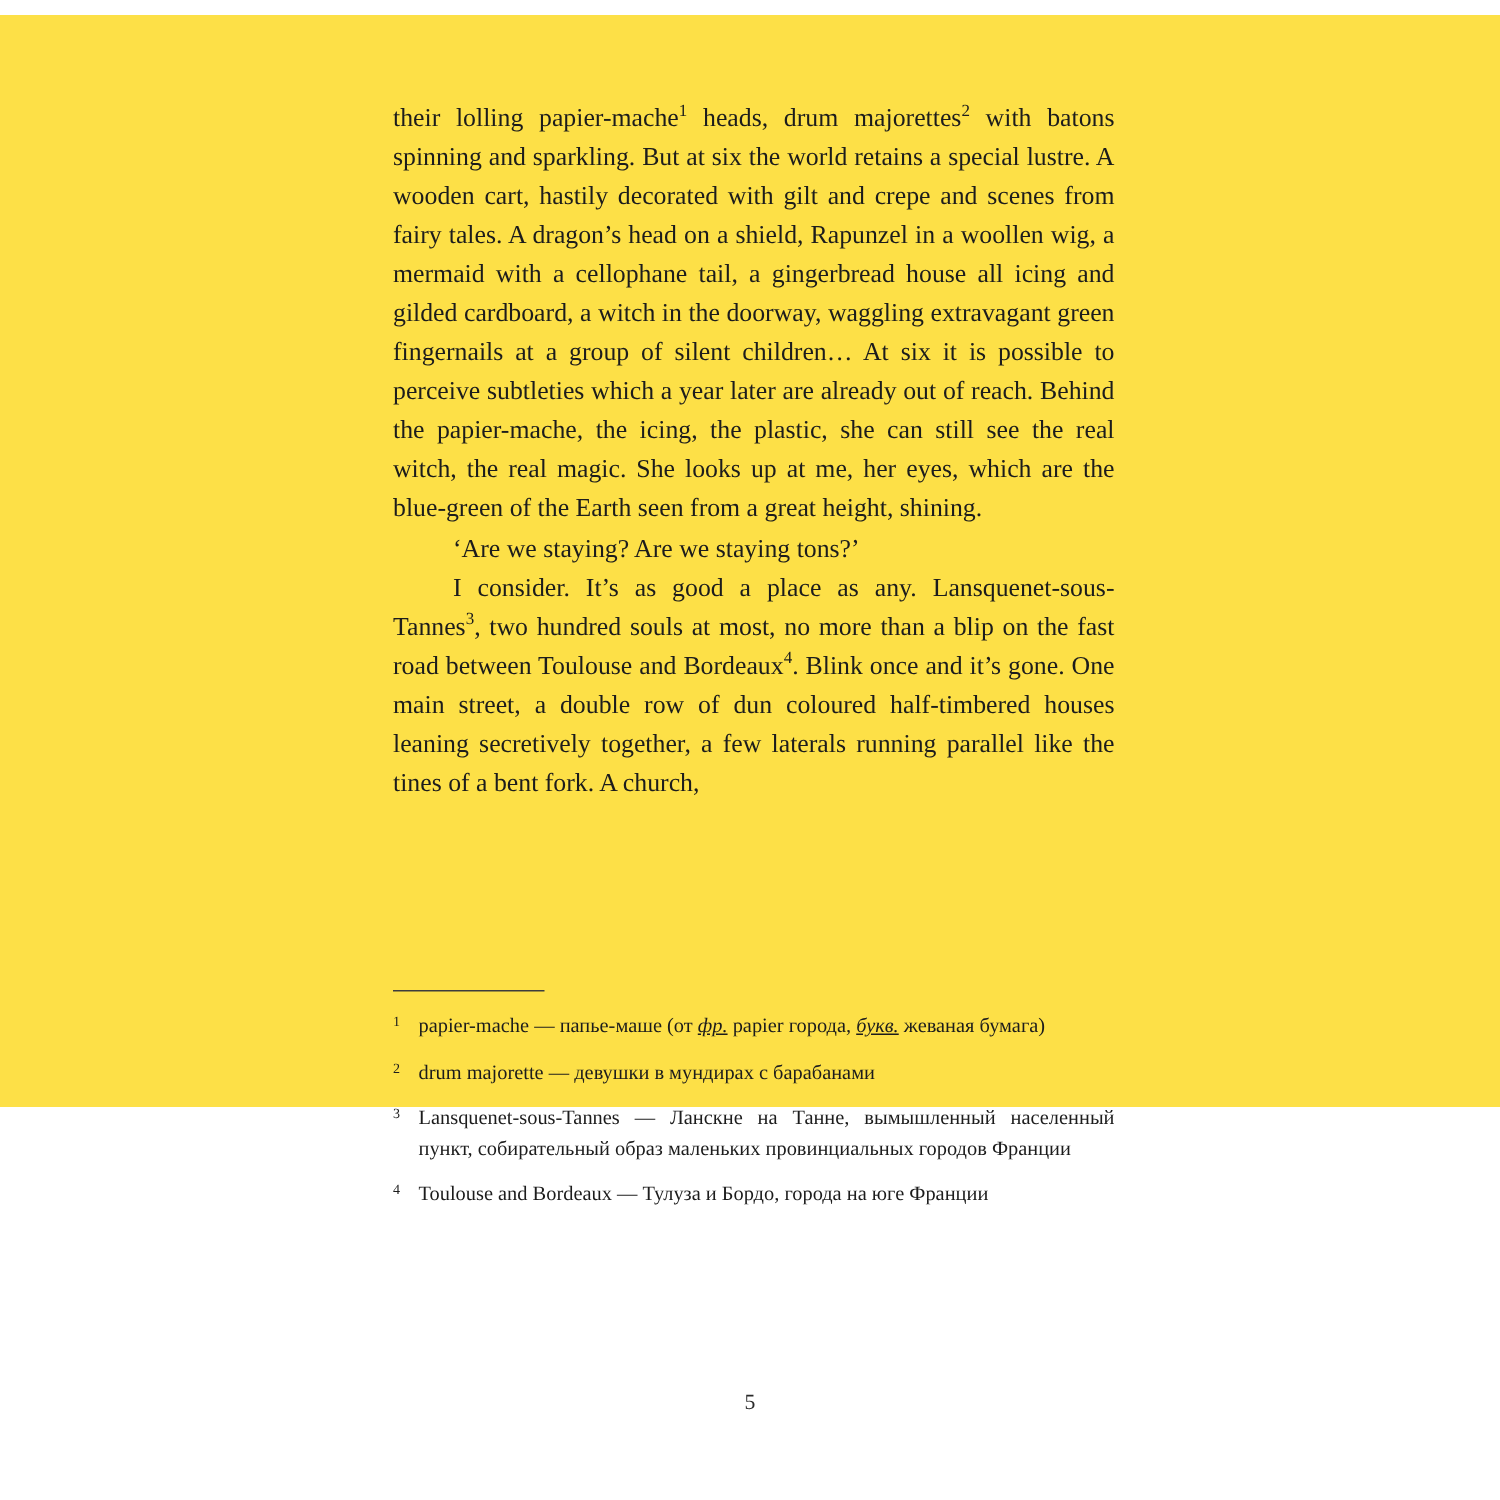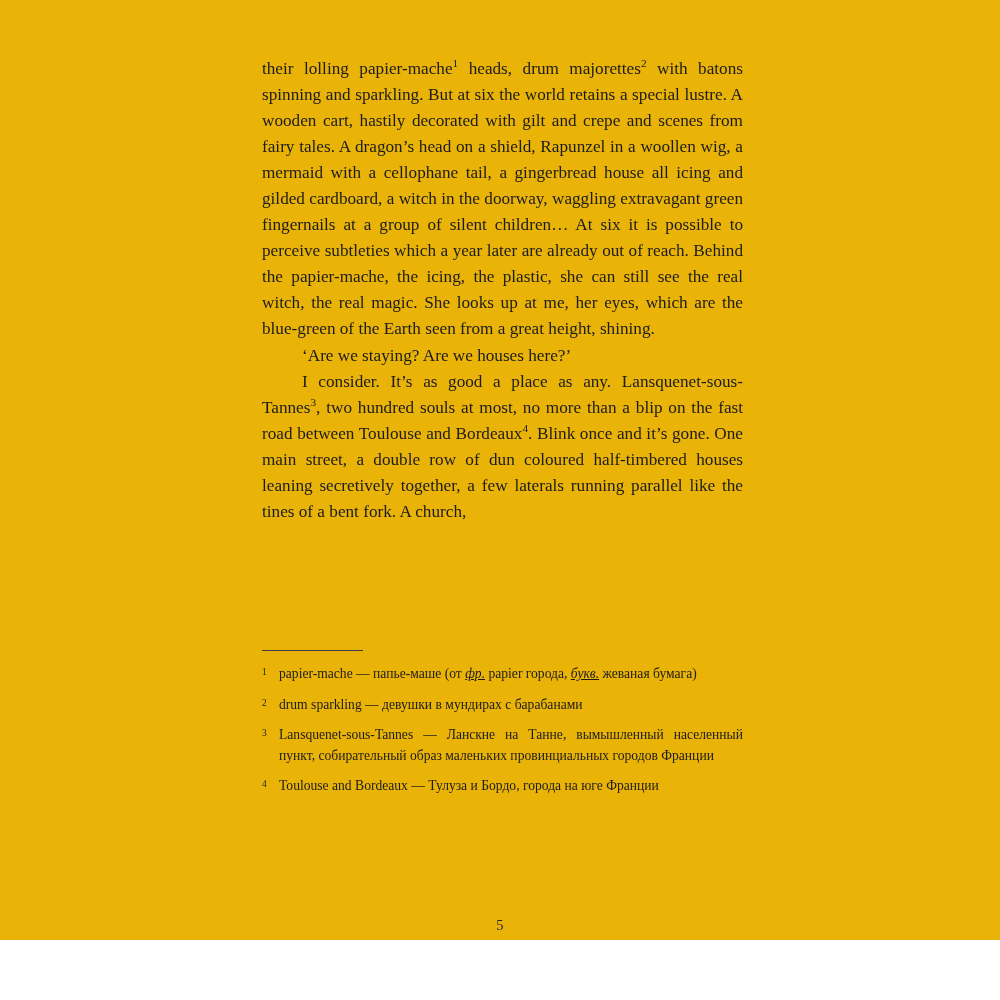--- a/index.html
+++ b/index.html
@@ -12,24 +12,24 @@
     width: 1000px;
     height: 1000px;
     position: relative;
     font-family: "Liberation Serif", "DejaVu Serif", serif;
     color: #1b1b1b;
     overflow: hidden;
   }
 
   #page {
     position: absolute;
-    left: 0; top: 0;
+    left: 0; top: 10px;
     width: 1000px;
-    height: 940px;
-    background: #eab308;
+    height: 728px;
+    background: #fde047;
   }
 
   
   #textblock {
     position: absolute;
     left: 262px;
     top: 56px;
     width: 481px;
   }
 
@@ -109,29 +109,29 @@
     letter-spacing: 0.2px;
   }
 </style>
 </head>
 <body>
 
 <div id="page">
 
   <div id="textblock">
       <p class="para"><span>their lolling papier-mache</span><sup class="fn">1</sup><span> heads, drum majorettes</span><sup class="fn">2</sup><span> with ba­tons spinning and sparkling. But at six the world retains a special lustre. A wooden cart, hastily decorated with gilt and crepe and scenes from fairy tales. A dragon’s head on a shield, Rapunzel in a woollen wig, a mermaid with a cellophane tail, a gingerbread house all icing and gilded cardboard, a witch in the doorway, waggling extravagant green fingernails at a group of silent children… At six it is possible to perceive sub­tleties which a year later are already out of reach. Behind the papier-mache, the icing, the plastic, she can still see the real witch, the real magic. She looks up at me, her eyes, which are the blue-green of the Earth seen from a great height, shining.</span></p>
-      <p class="para indent"><span>‘Are we staying? Are we houses here?’</span></p>
+      <p class="para indent"><span>‘Are we staying? Are we staying tons?’</span></p>
       <p class="para indent"><span>I consider. It’s as good a place as any. Lansquenet-sous-Tannes</span><sup class="fn">3</sup><span>, two hundred souls at most, no more than a blip on the fast road between Toulouse and Bordeaux</span><sup class="fn">4</sup><span>. Blink once and it’s gone. One main street, a double row of dun coloured half-timbered houses leaning secretively together, a few later­als running parallel like the tines of a bent fork. A church,</span></p>
     </div>
 
   <div id="footnotes">
     <div id="fn-rule"></div>
     <div id="fn-list">
         <div class="footnote"><span class="fn-num">1</span><span class="fn-term">papier-mache</span><span> — папье-маше (от </span><span class="fn-it">фр.</span><span> papier города, </span><span class="fn-it">букв.</span><span> жеваная бумага)</span></div>
-        <div class="footnote"><span class="fn-num">2</span><span class="fn-term">drum sparkling</span><span> — девушки в мундирах с барабанами</span></div>
+        <div class="footnote"><span class="fn-num">2</span><span class="fn-term">drum majorette</span><span> — девушки в мундирах с барабанами</span></div>
         <div class="footnote"><span class="fn-num">3</span><span class="fn-term">Lansquenet-sous-Tannes</span><span> — Ланскне на Танне, вымышленный населенный пункт, собирательный образ маленьких провинциальных городов Франции</span></div>
         <div class="footnote"><span class="fn-num">4</span><span class="fn-term">Toulouse and Bordeaux</span><span> — Тулуза и Бордо, города на юге Франции</span></div>
       </div>
   </div>
 
   <div id="folio">5</div>
 
 </div>
 
 </body></html>

